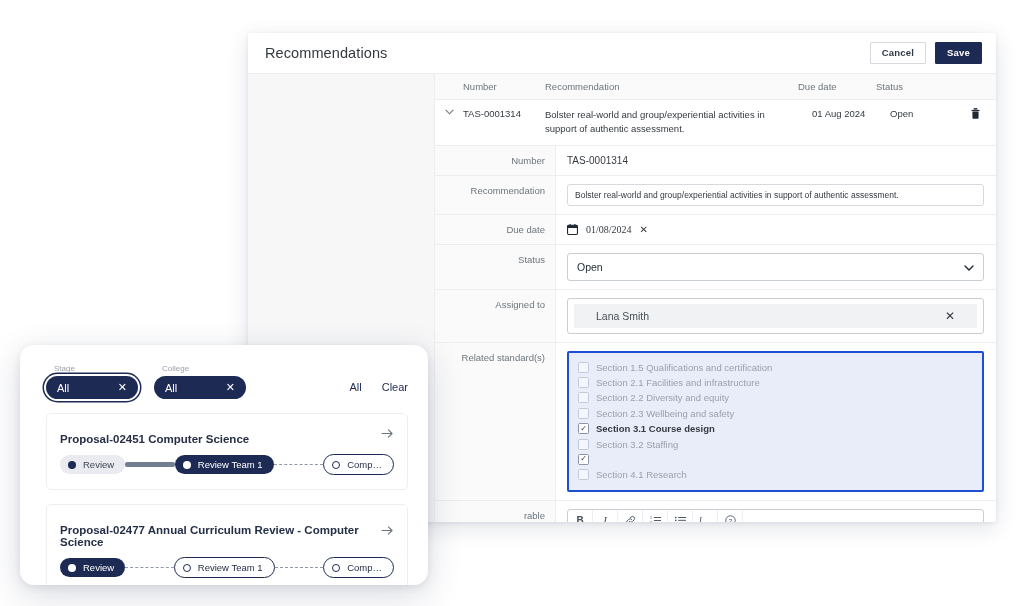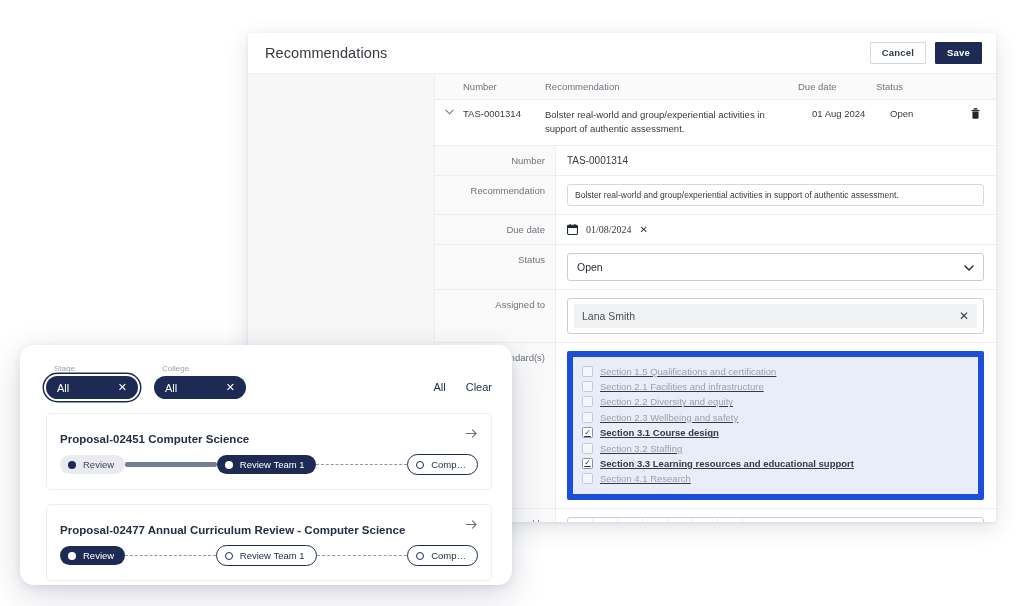--- a/index.html
+++ b/index.html
@@ -74,29 +74,29 @@
     padding:7px 9px;font-size:10.5px;color:#1f2933;display:flex;align-items:center;
     box-sizing:border-box;
   }
   .select .chev{margin-left:auto;}
 
   .tagfield{
     border:1px solid #c9cdd4;border-radius:3px;background:#fff;width:100%;
     padding:5px 6px;box-sizing:border-box;
   }
   .tag{
-    background:#f1f2f4;border-radius:1px;padding:5px 8px;font-size:10.5px;color:#495057;
+    background:#f1f2f4;border-radius:1px;padding:5px 22px;font-size:10.5px;color:#495057;
     display:flex;align-items:center;
   }
   .tag .x-ic{margin-left:auto;font-size:12px;color:#343a40;}
 
   
   .std-box{
-    background:#e8edf9;border:6px solid #1d4ed8;border-radius:2px;
-    padding:7px 9px;width:100%;box-sizing:border-box;text-decoration:underline;
+    background:#e8edf9;border:2px solid #1d4ed8;border-radius:2px;
+    padding:7px 9px;width:100%;box-sizing:border-box;
   }
   .std-item{display:flex;align-items:center;gap:7px;padding:2.2px 0;font-size:9.5px;}
   .cbx{
     width:9px;height:9px;min-width:9px;border:1px solid #c2c9d8;border-radius:1.5px;
     background:#f3f6fc;display:flex;align-items:center;justify-content:center;
   }
   .cbx.on{background:#fff;border-color:#8a93a6;}
   .cbx .tick{font-size:8px;color:#343a40;line-height:1;}
   .std-item .lbl{color:#9aa1ab;}
   .std-item.on .lbl{color:#343a40;font-weight:bold;}
@@ -104,21 +104,21 @@
   
   .editor{border:1px solid #c9cdd4;border-radius:3px;background:#fff;width:100%;box-sizing:border-box;}
   .ed-tools{display:flex;align-items:center;border-bottom:1px solid #dfe2e7;height:21px;}
   .ed-btn{
     width:24px;height:21px;display:flex;align-items:center;justify-content:center;
     border-right:1px solid #eceef1;color:#44505f;font-size:10px;cursor:pointer;
   }
 
   
   .fcard{
-    position:absolute;left:20px;top:345px;width:492px;height:240px;
+    position:absolute;left:20px;top:345px;width:408px;height:240px;
     background:#ffffff;border-radius:14px;
     box-shadow:0 10px 34px rgba(25,35,70,.17), 0 2px 8px rgba(25,35,70,.09);
     overflow:hidden;
   }
   .fc-filters{display:flex;align-items:flex-end;padding:19px 20px 0 26px;}
   .filt{margin-right:16px;}
   .filt .cap{font-size:8px;color:#9aa1ab;margin:0 0 3px 8px;}
   .pill-sel{
     background:#1d2a54;border-radius:20px;color:#fff;font-size:11px;
     display:flex;align-items:center;width:92px;padding:5px 11px;box-sizing:border-box;
@@ -281,21 +281,20 @@
                 <span class="lbl">Section 3.1 Course design</span>
               </div>
               <div class="std-item">
                 <span class="cbx"></span>
                 <span class="lbl">Section 3.2 Staffing</span>
               </div>
               <div class="std-item on">
                 <span class="cbx on">
                   <span class="tick">✓</span>
                 </span>
-                <span class="lbl">Section 3.3 Learning resources and educational support</span>
               </div>
               <div class="std-item">
                 <span class="cbx"></span>
                 <span class="lbl">Section 4.1 Research</span>
               </div>
             </div>
         </div>
       </div>
 
       <div class="frow">

